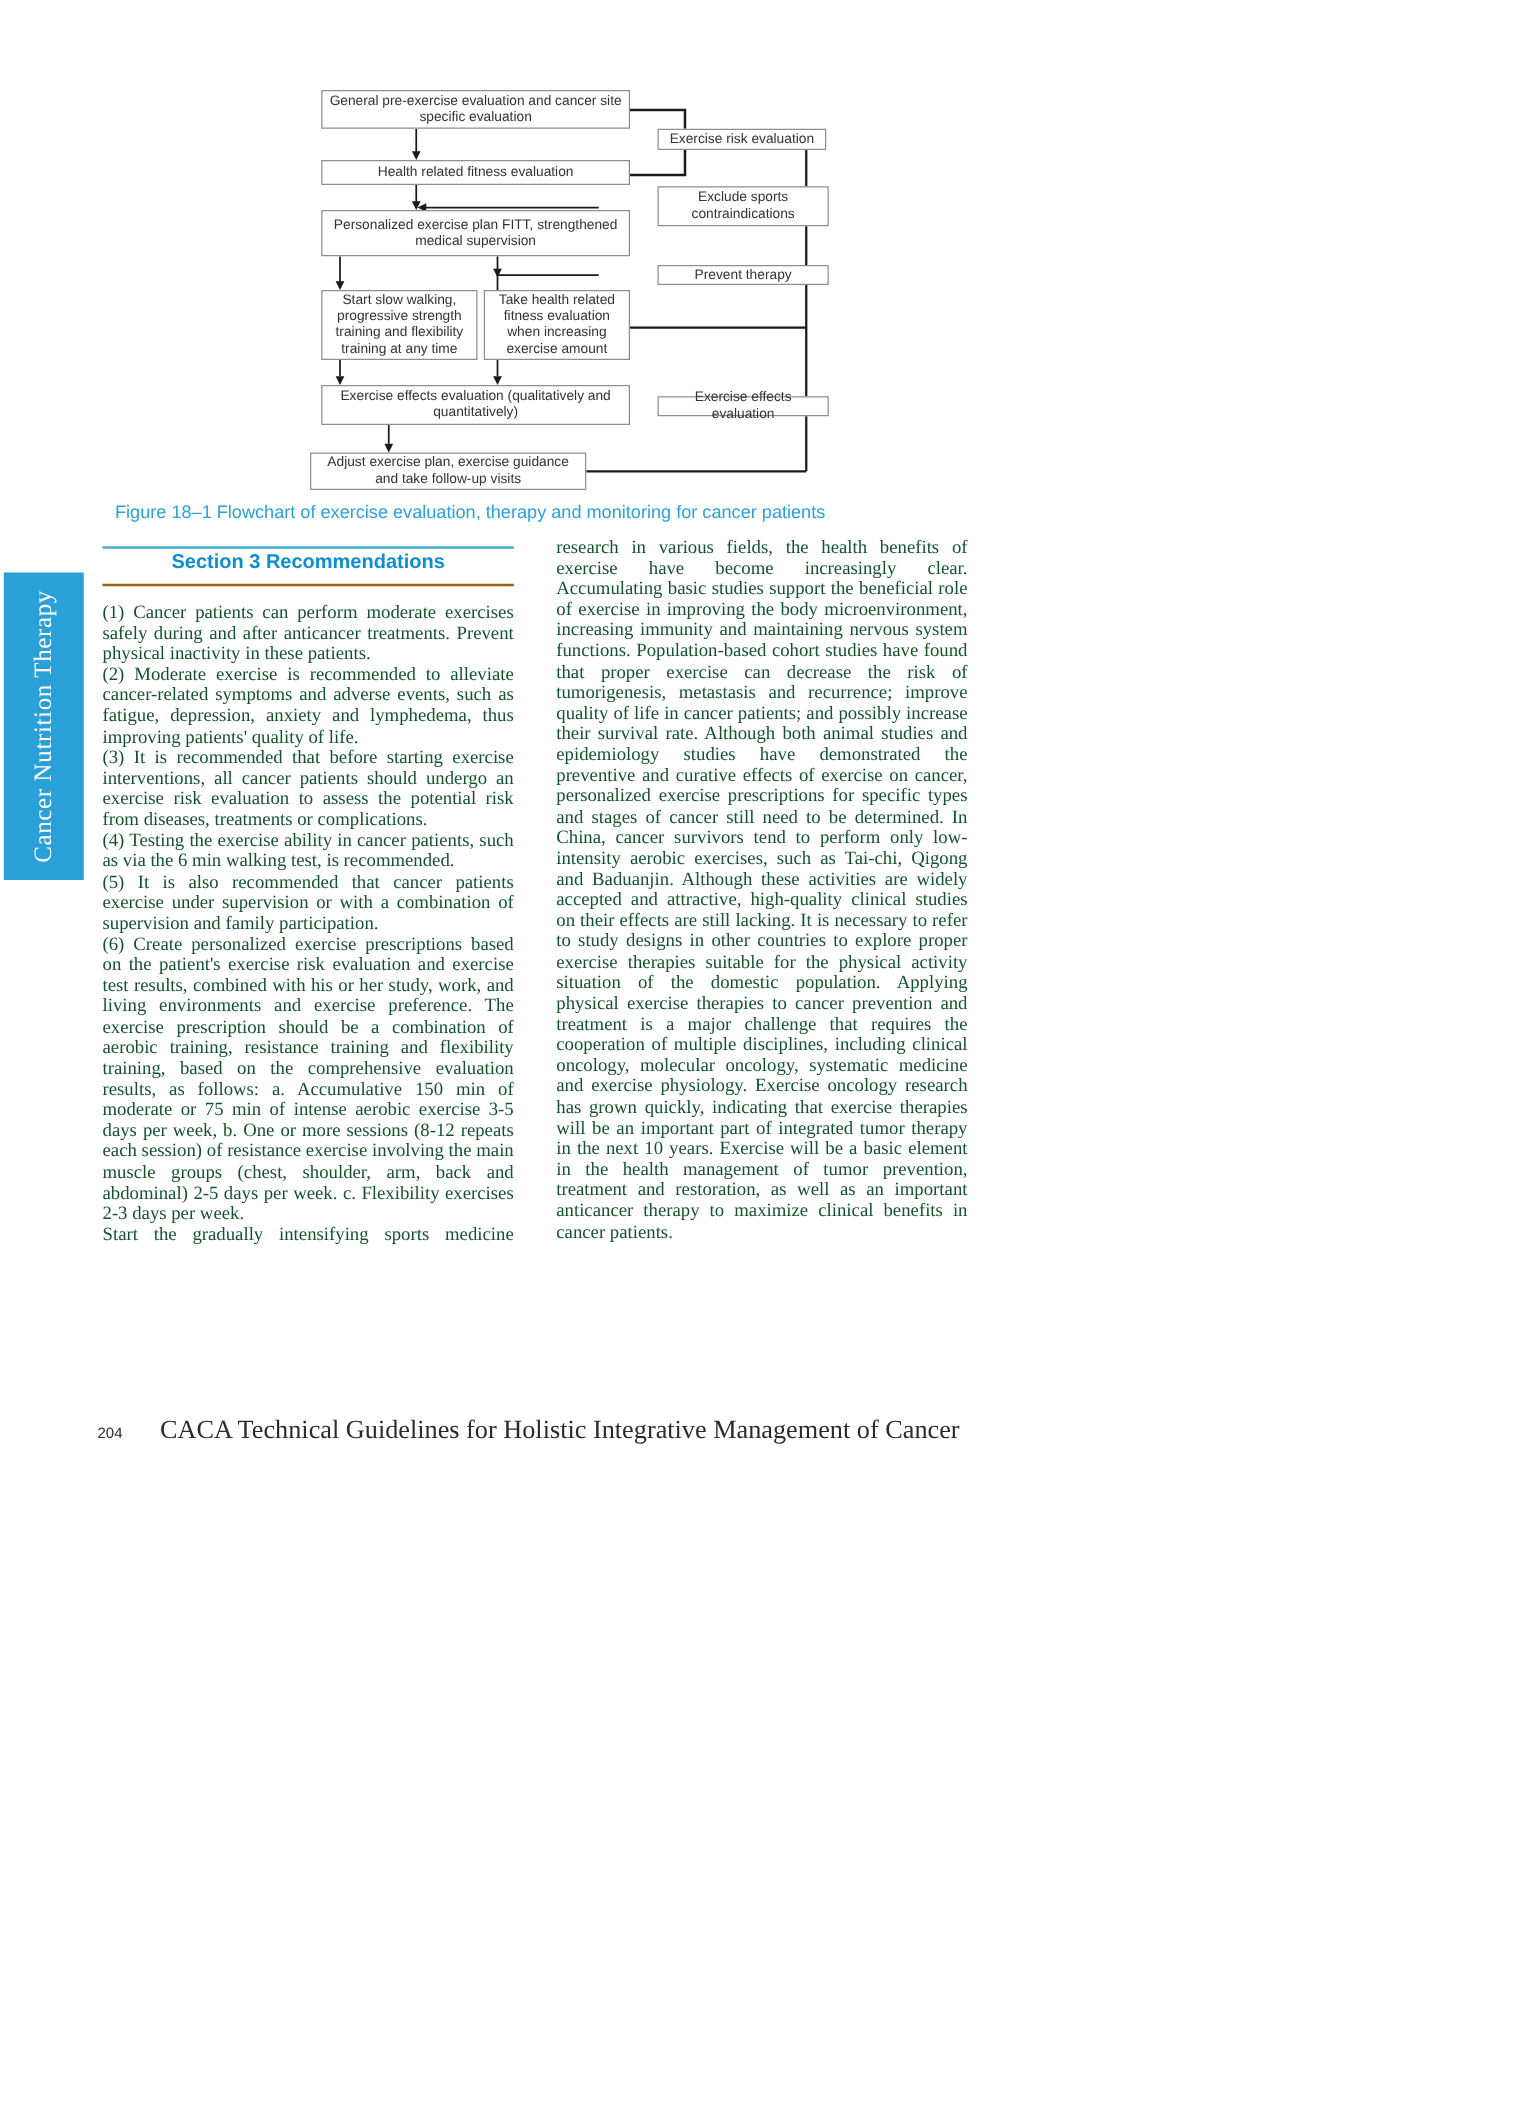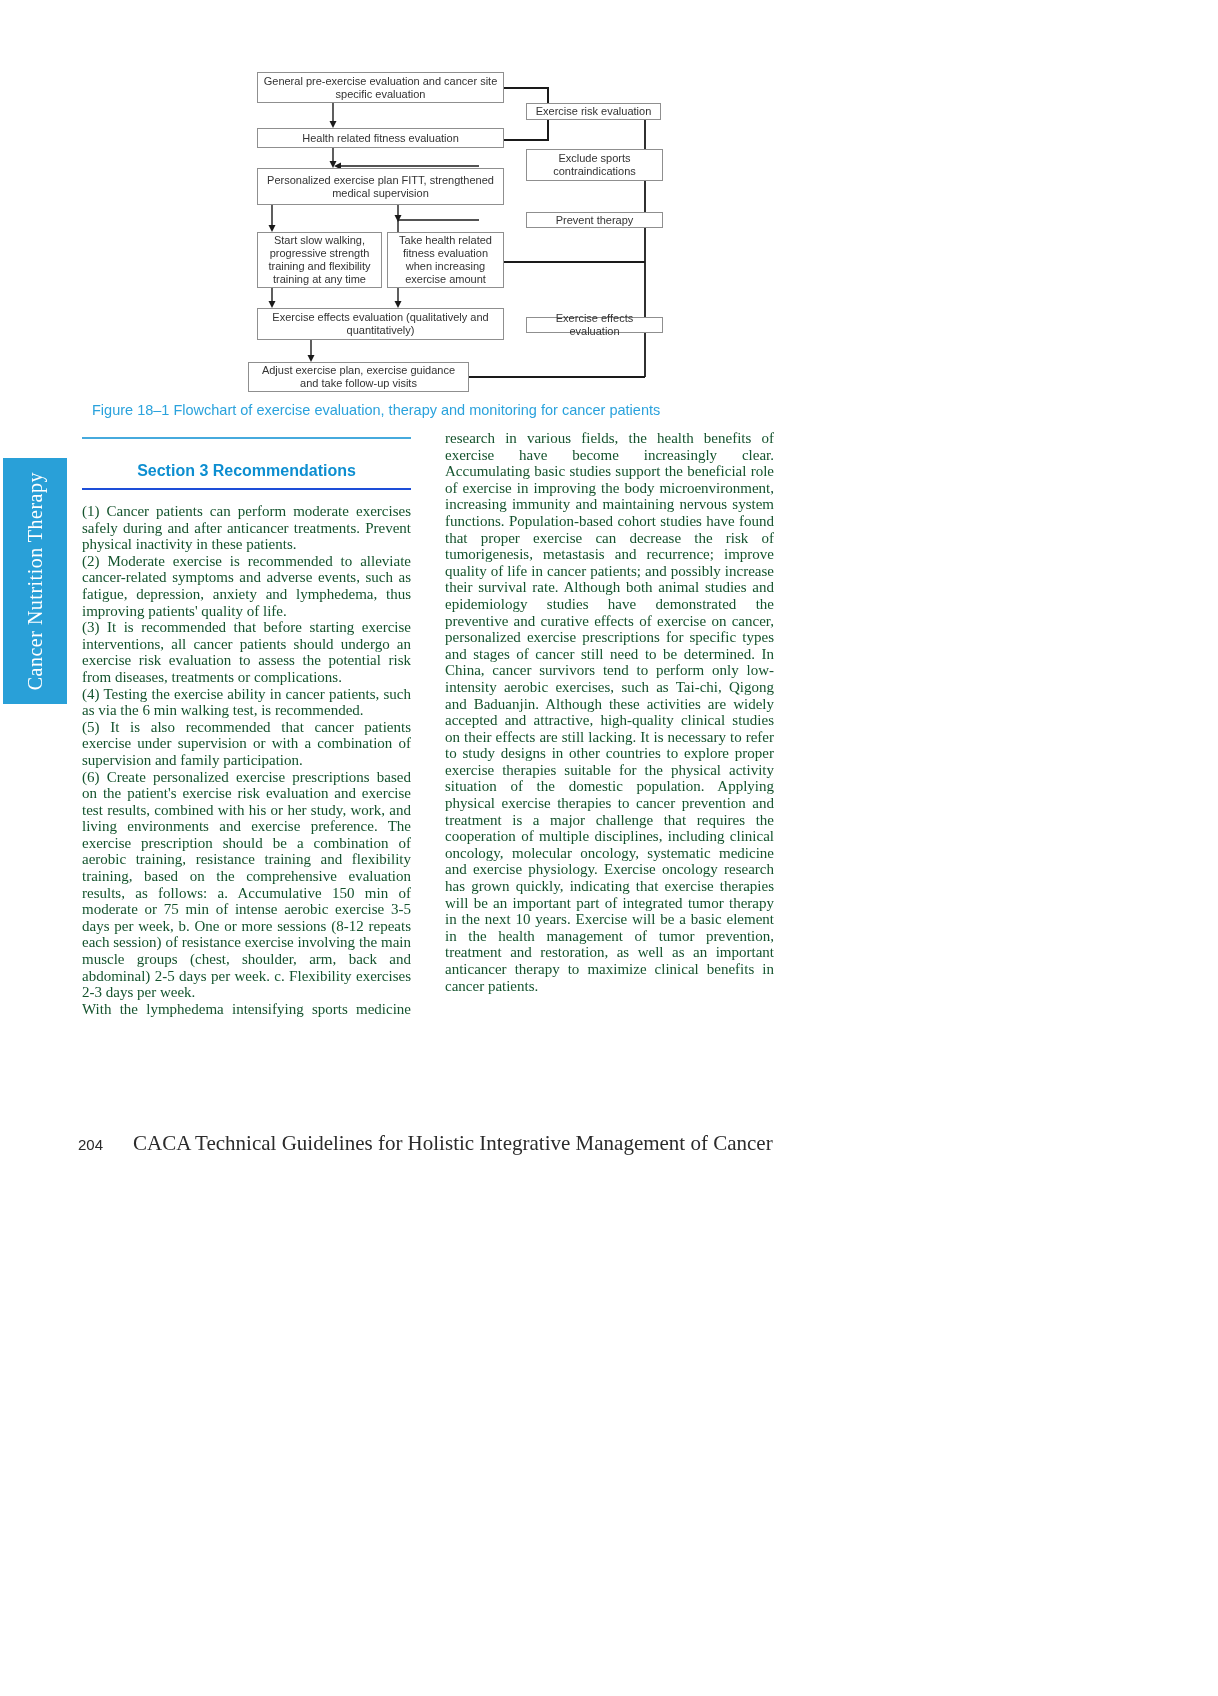--- a/index.html
+++ b/index.html
@@ -38,33 +38,33 @@
   }
 
   
   .col { position:absolute; width:329px; }
   .col-left  { left:82px;  top:437px; }
   .col-right { left:445px; top:430px; }
   .body-p {
     margin:0; text-align:justify; font-size:15px; line-height:16.6px; color:#14532d;
   }
   .sec-head {
-    border-top:2px solid #46aadd; border-bottom:2px solid #1d4ed8;
+    border-top:2px solid #46aadd; border-bottom:2px solid #a16207;
     text-align:center; color:#0d8ed0; font-family:"Liberation Sans", sans-serif;
-    font-weight:bold; font-size:16px; padding:23px 0 8px; margin:0 0 13px 0;
+    font-weight:bold; font-size:16px; padding:2px 0 8px; margin:0 0 13px 0;
   }
   .sec-head.sec4 { margin-top:5px; }
   .lead-line { text-align-last:justify; }
 
   
   .footer {
     position:absolute; left:78px; top:1131px; width:720px;
     display:flex; align-items:baseline; gap:30px;
   }
-  .pnum  { font-family:"Liberation Sans", sans-serif; font-size:15px; color:#2b2b2b; }
+  .pnum  { font-family:"Liberation Sans", sans-serif; font-size:12px; color:#2b2b2b; }
   .ftext { font-family:"Liberation Serif", serif; font-size:21px; color:#2b2b2b; }
 </style>
 </head>
 <body>
 
 <div class="page">
 
   <div class="sidebar">
     <span class="sidebar-text">Cancer Nutrition Therapy</span>
   </div>
@@ -144,21 +144,21 @@
   <div class="caption">Figure 18–1 Flowchart of exercise evaluation, therapy and monitoring for cancer patients</div>
 
   <div class="col col-left">
     <div class="sec-head">Section 3 Recommendations</div>
     <p class="body-p">(1) Cancer patients can perform moderate exercises safely during and after anticancer treatments. Prevent physical inactivity in these patients.</p>
     <p class="body-p">(2) Moderate exercise is recommended to alleviate cancer-related symptoms and adverse events, such as fatigue, depression, anxiety and lymphedema, thus improving patients' quality of life.</p>
     <p class="body-p">(3) It is recommended that before starting exercise interventions, all cancer patients should undergo an exercise risk evaluation to assess the potential risk from diseases, treatments or complications.</p>
     <p class="body-p">(4) Testing the exercise ability in cancer patients, such as via the 6 min walking test, is recommended.</p>
     <p class="body-p">(5) It is also recommended that cancer patients exercise under supervision or with a combination of supervision and family participation.</p>
     <p class="body-p">(6) Create personalized exercise prescriptions based on the patient's exercise risk evaluation and exercise test results, combined with his or her study, work, and living environments and exercise preference. The exercise prescription should be a combination of aerobic training, resistance training and flexibility training, based on the comprehensive evaluation results, as follows: a. Accumulative 150 min of moderate or 75 min of intense aerobic exercise 3-5 days per week, b. One or more sessions (8-12 repeats each session) of resistance exercise involving the main muscle groups (chest, shoulder, arm, back and abdominal) 2-5 days per week. c. Flexibility exercises 2-3 days per week.</p>
-    <p class="body-p lead-line">With the lymphedema intensifying sports medicine</p>
+    <p class="body-p lead-line">Start the gradually intensifying sports medicine</p>
   </div>
 
   <div class="col col-right">
     <p class="body-p">research in various fields, the health benefits of exercise have become increasingly clear. Accumulating basic studies support the beneficial role of exercise in improving the body microenvironment, increasing immunity and maintaining nervous system functions. Population-based cohort studies have found that proper exercise can decrease the risk of tumorigenesis, metastasis and recurrence; improve quality of life in cancer patients; and possibly increase their survival rate. Although both animal studies and epidemiology studies have demonstrated the preventive and curative effects of exercise on cancer, personalized exercise prescriptions for specific types and stages of cancer still need to be determined. In China, cancer survivors tend to perform only low-intensity aerobic exercises, such as Tai-chi, Qigong and Baduanjin. Although these activities are widely accepted and attractive, high-quality clinical studies on their effects are still lacking. It is necessary to refer to study designs in other countries to explore proper exercise therapies suitable for the physical activity situation of the domestic population. Applying physical exercise therapies to cancer prevention and treatment is a major challenge that requires the cooperation of multiple disciplines, including clinical oncology, molecular oncology, systematic medicine and exercise physiology. Exercise oncology research has grown quickly, indicating that exercise therapies will be an important part of integrated tumor therapy in the next 10 years. Exercise will be a basic element in the health management of tumor prevention, treatment and restoration, as well as an important anticancer therapy to maximize clinical benefits in cancer patients.</p>
   </div>
 
   <div class="footer">
     <span class="pnum">204</span>
     <span class="ftext">CACA Technical Guidelines for Holistic Integrative Management of Cancer</span>
   </div>

